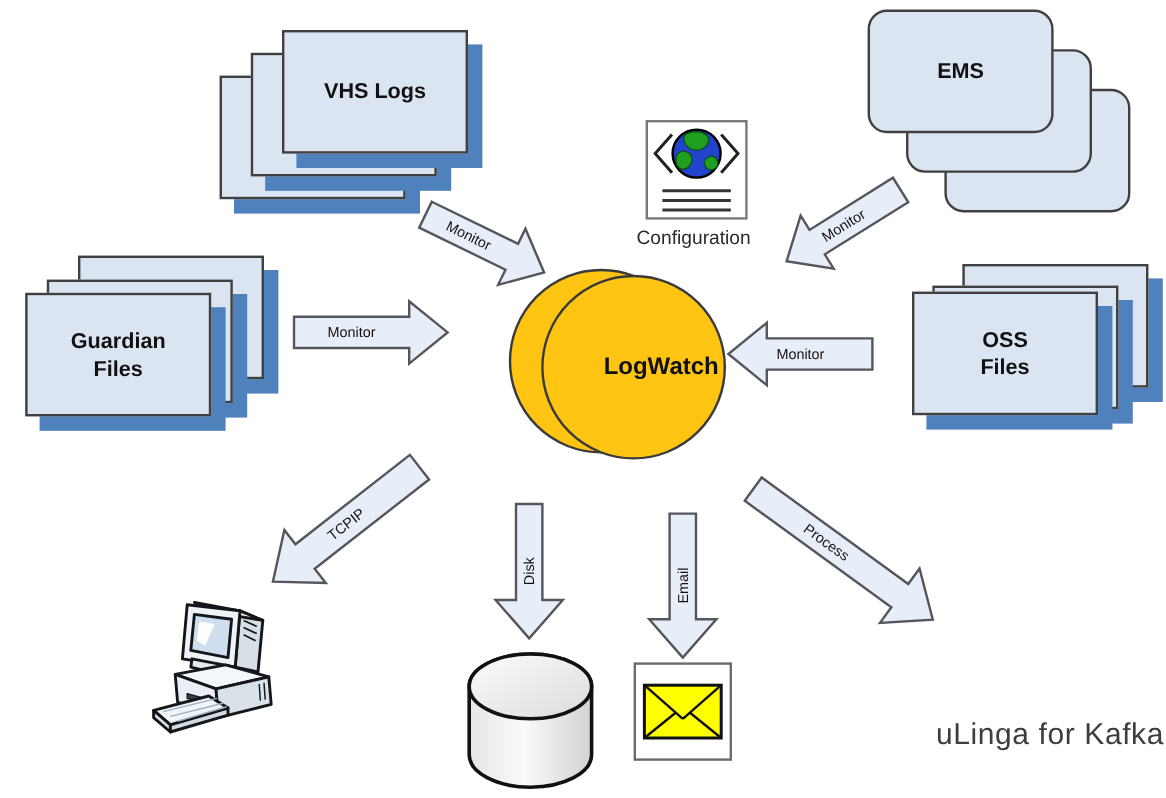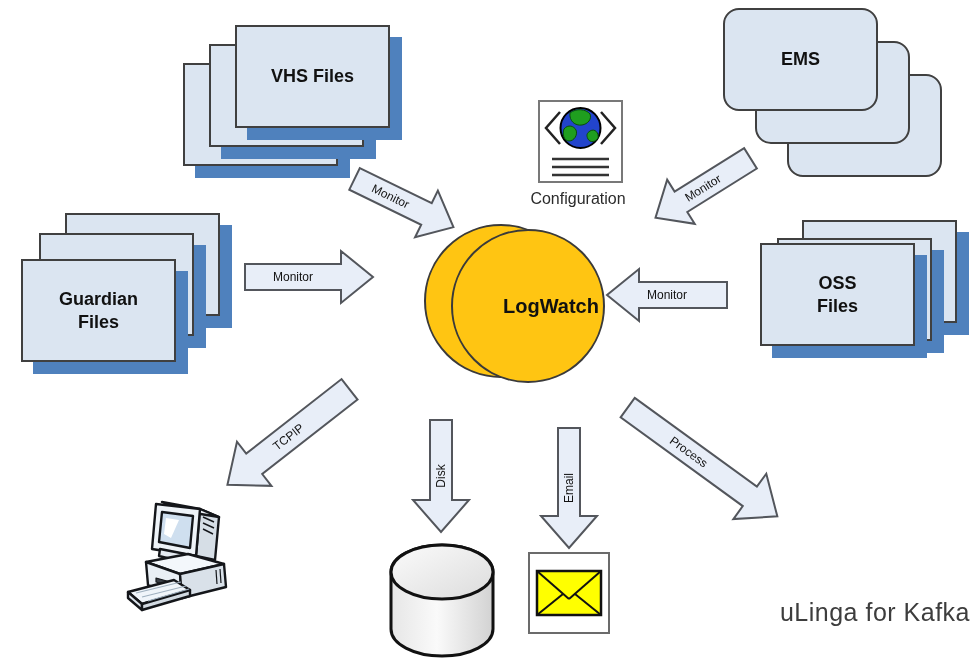--- a/index.html
+++ b/index.html
@@ -44,32 +44,32 @@
   .abs{position:absolute;}
 </style>
 </head>
 <body>
 
 <div id="page">
 
   <div class="card shadowed" style="left:183px;top:63px"></div>
   <div class="card shadowed" style="left:209px;top:44px"></div>
   <div class="card shadowed" style="left:235px;top:25px">
-    <span class="card-label">VHS Files</span>
+    <span class="card-label">VHS Logs</span>
   </div>
 
   <div class="card rounded" style="left:787px;top:74px"></div>
   <div class="card rounded" style="left:755px;top:41px"></div>
   <div class="card rounded" style="left:723px;top:8px">
     <span class="card-label">EMS</span>
   </div>
 
   <div class="card shadowed" style="left:65px;top:213px"></div>
   <div class="card shadowed" style="left:39px;top:233px"></div>
-  <div class="card shadowed" style="left:21px;top:259px">
+  <div class="card shadowed" style="left:21px;top:244px">
     <span class="card-label">
       <span>Guardian</span><br>
       <span>Files</span>
     </span>
   </div>
 
   <div class="card shadowed" style="left:802px;top:220px"></div>
   <div class="card shadowed" style="left:777px;top:238px"></div>
   <div class="card shadowed" style="left:760px;top:243px">
     <span class="card-label">

